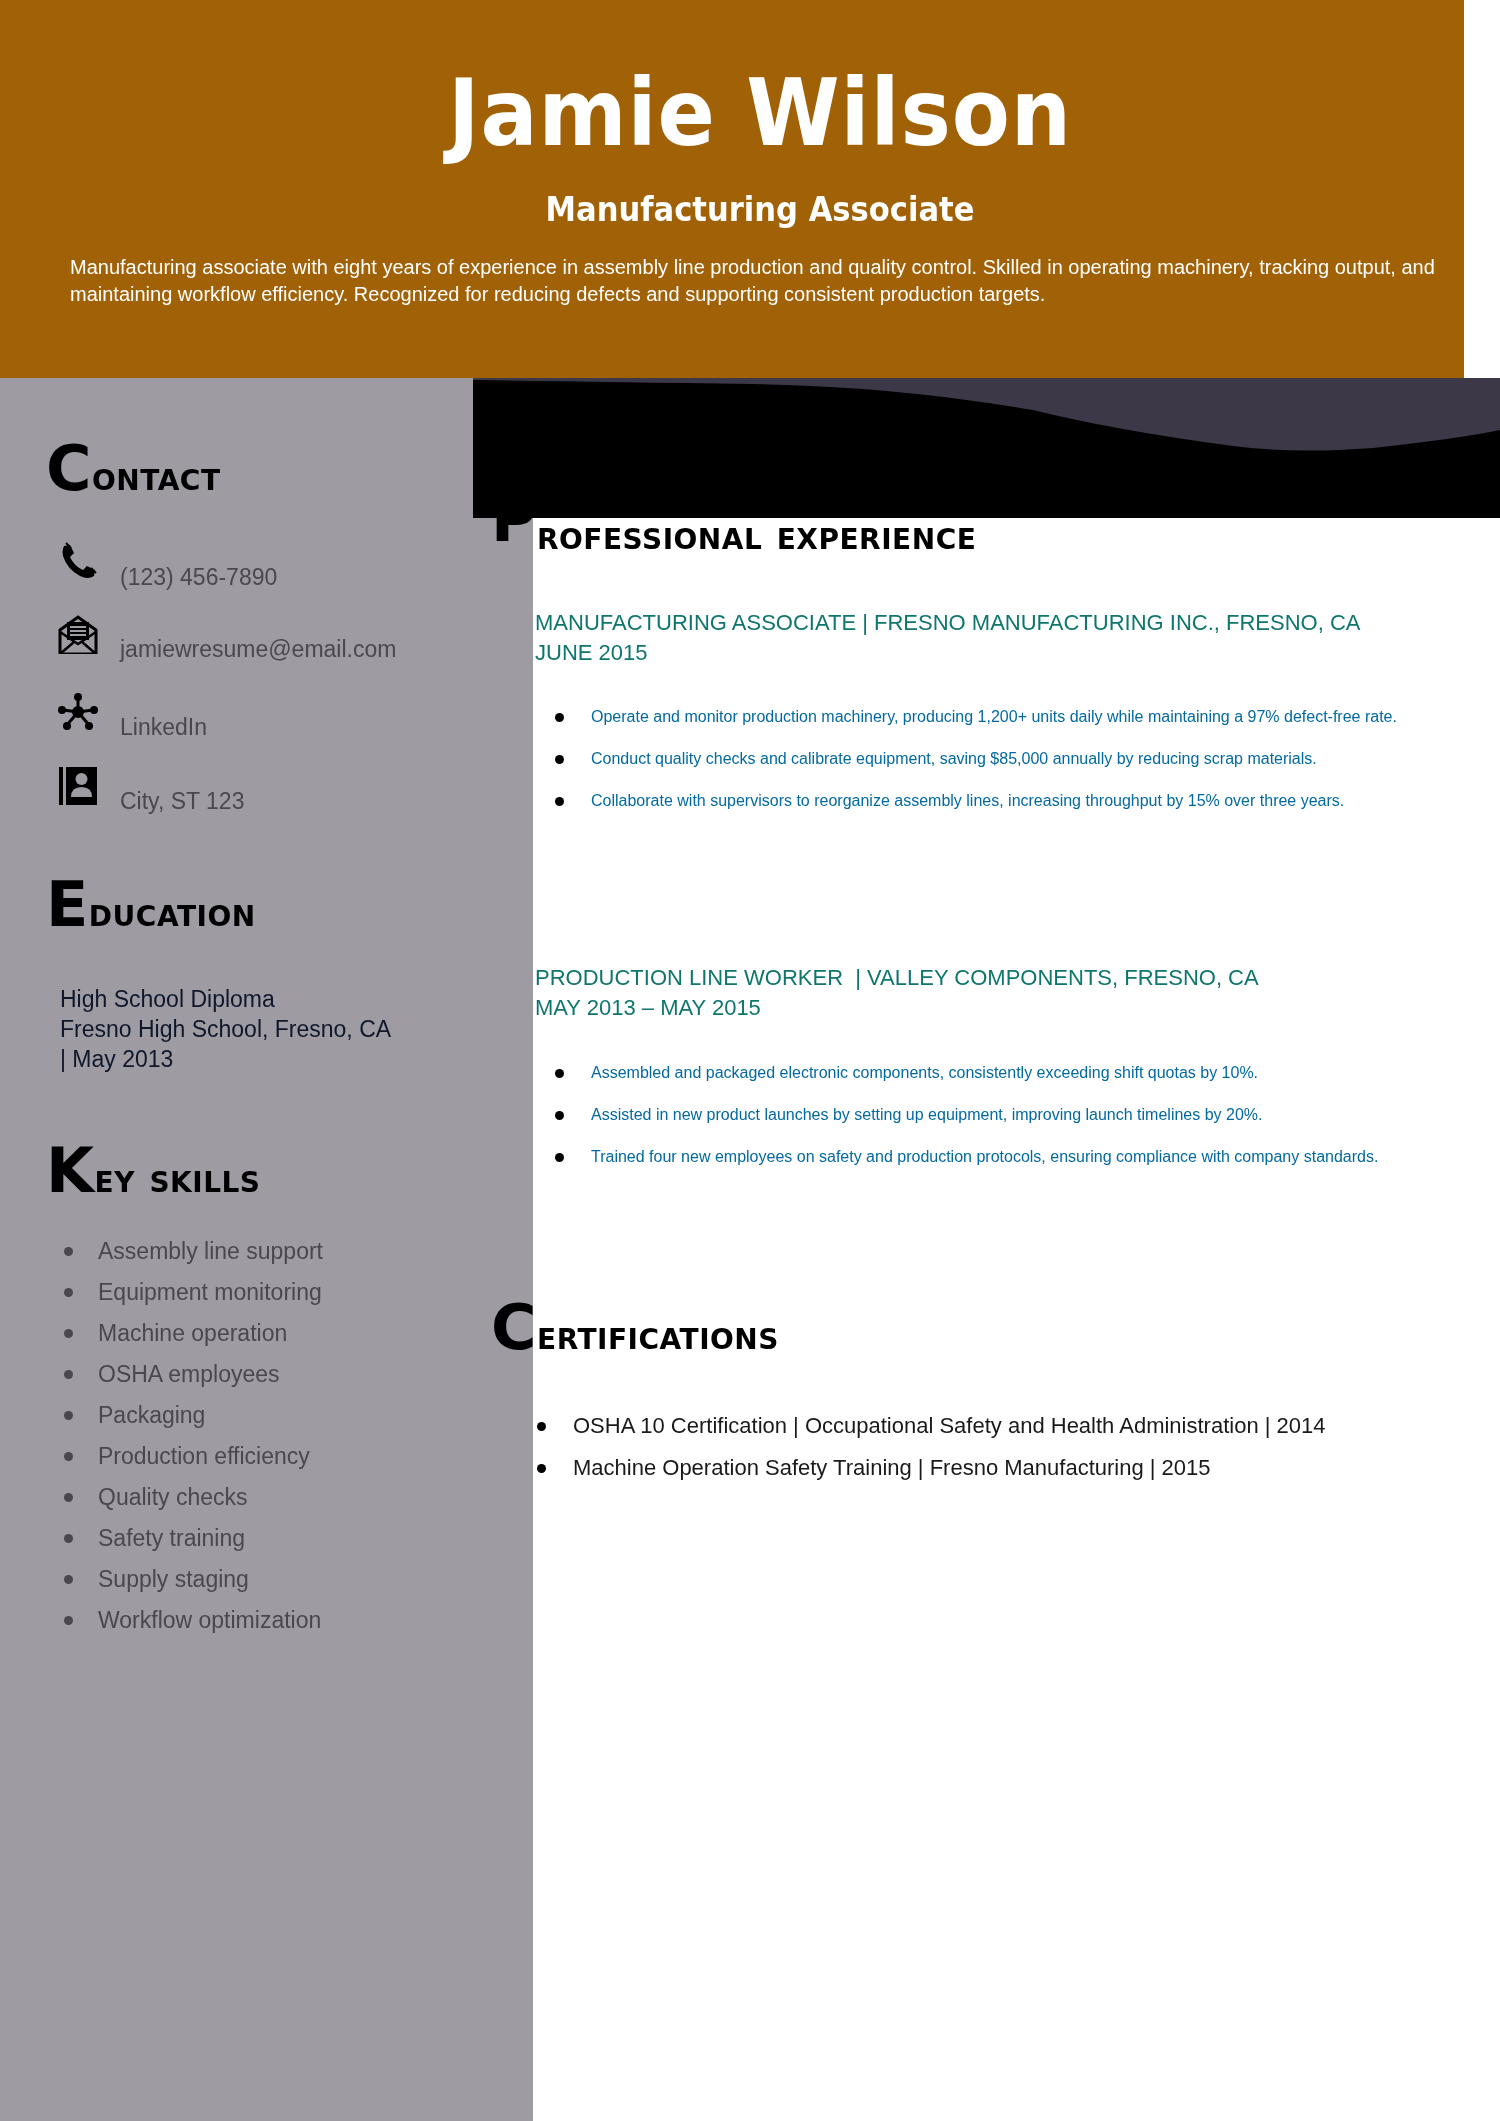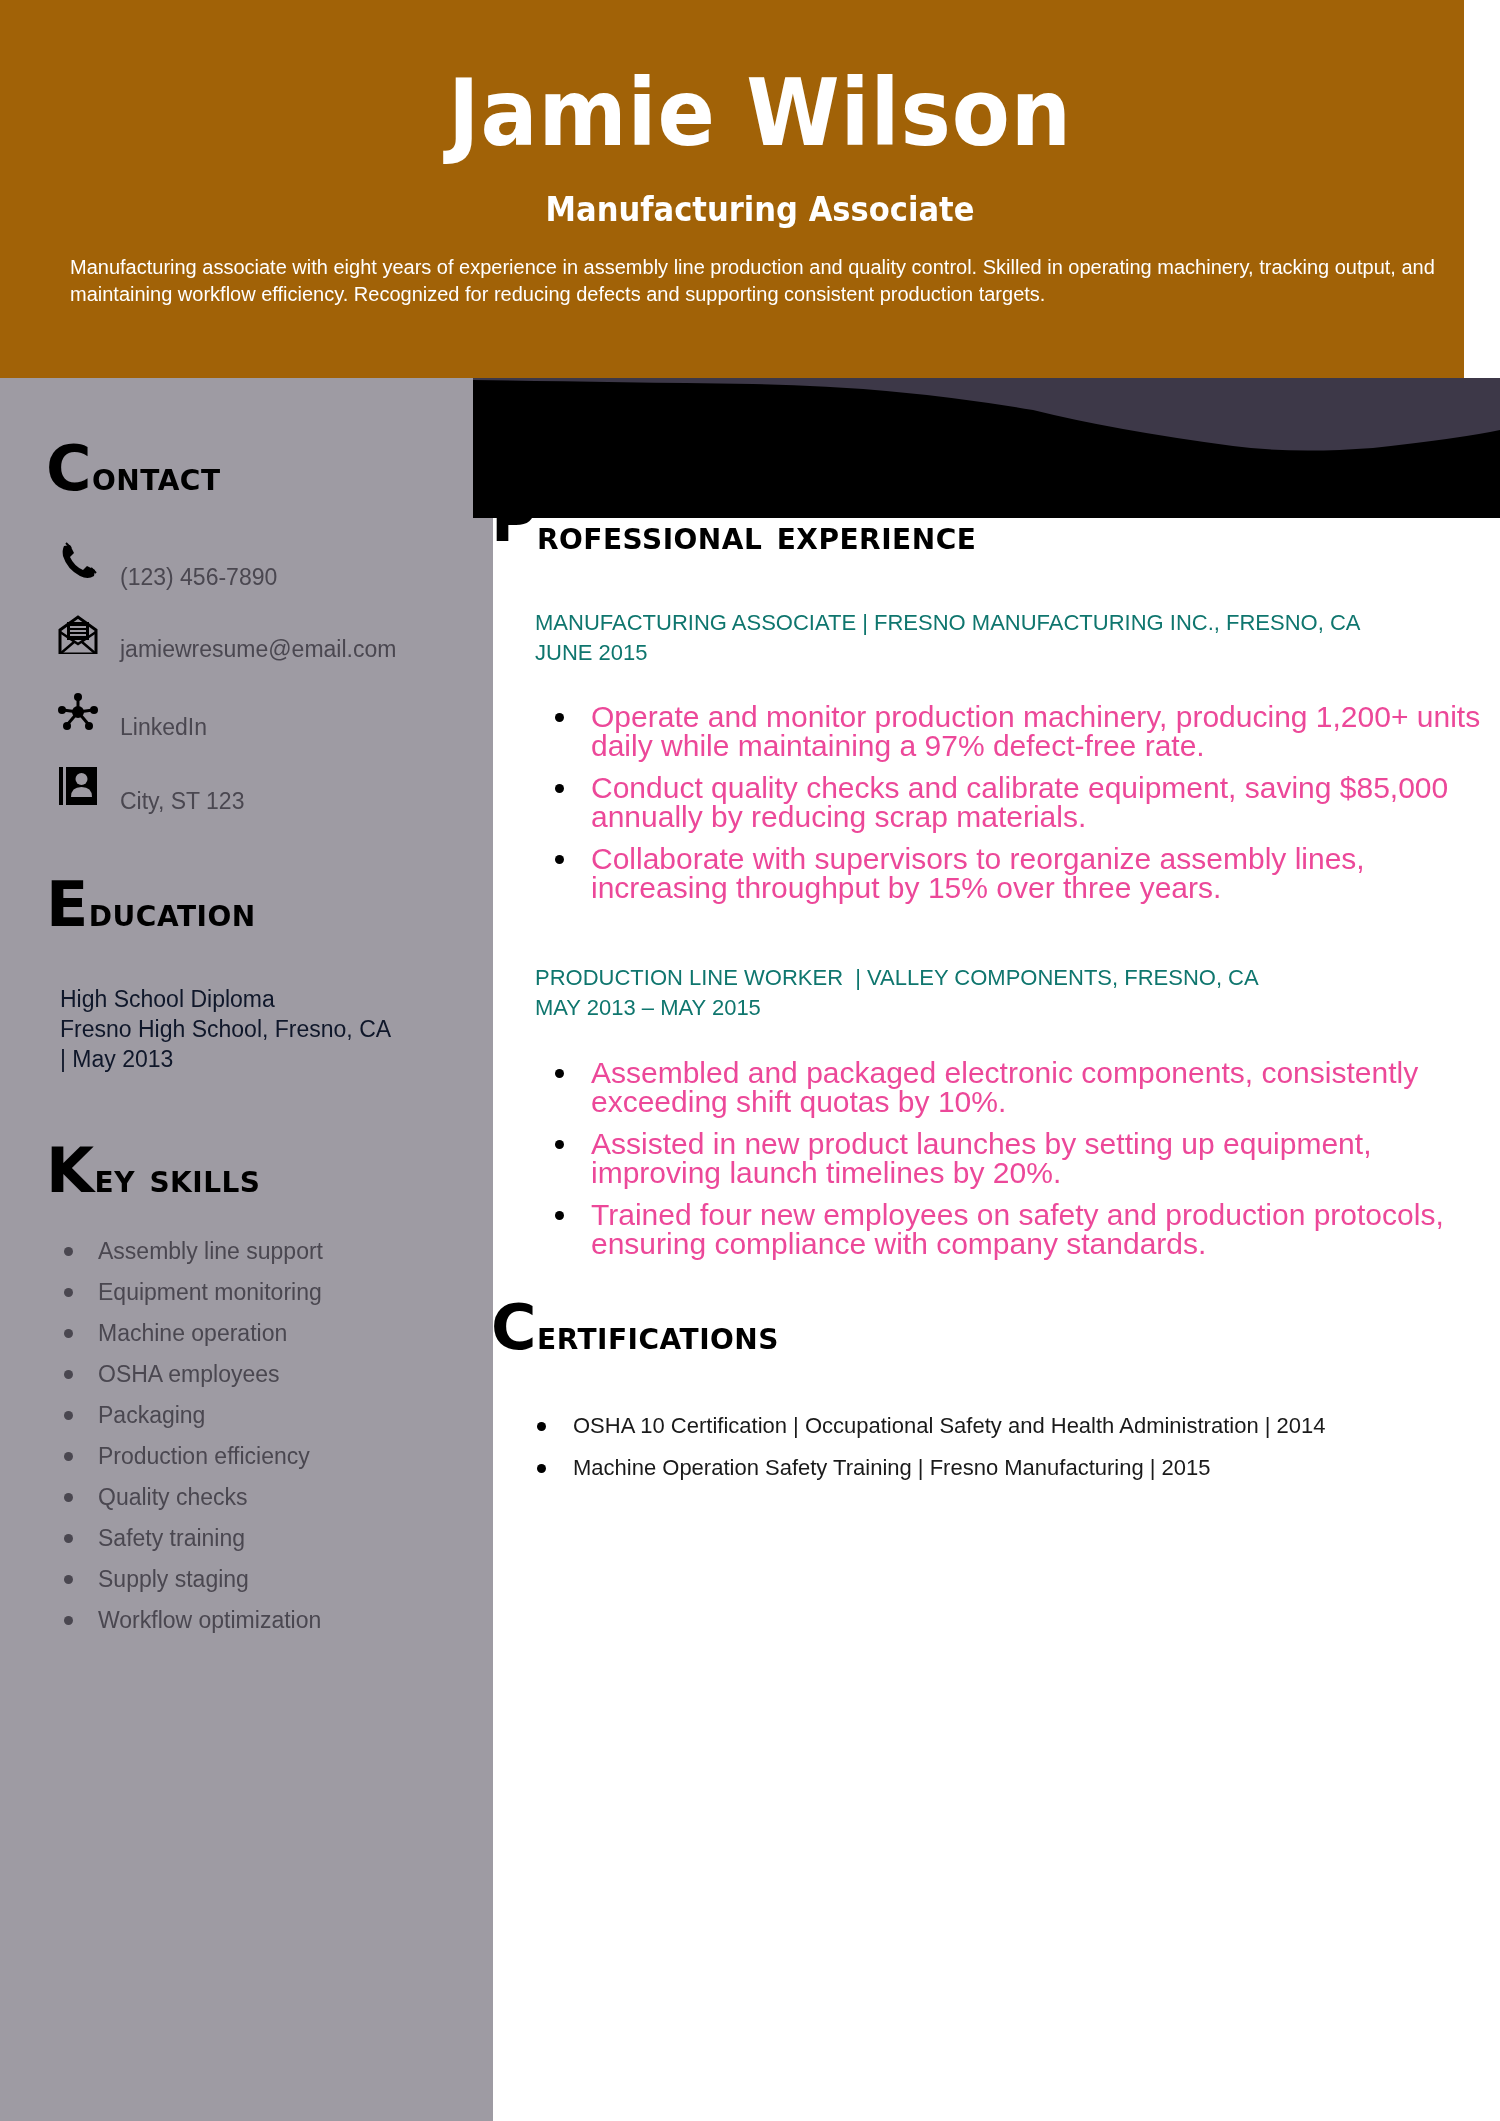--- a/index.html
+++ b/index.html
@@ -23,21 +23,21 @@
     font-size: 34px; line-height: 1;
     transform: scaleX(0.9); transform-origin: 760px 0;
   }
   .summary {
     position: absolute; left: 70px; top: 254px; width: 1400px;
     font-size: 20px; line-height: 27px; color: #ffffff;
   }
 
   
   .sidebar {
-    position: absolute; left: 0; top: 378px; width: 493px; height: 1743px;
+    position: absolute; left: 0; top: 378px; width: 533px; height: 1743px;
     background: #9e9ba3;
   }
   .sec-head {
     position: absolute; font-family: "DejaVu Sans", sans-serif; font-weight: bold;
     color: #000000; line-height: 1; white-space: nowrap;
     font-variant: small-caps; letter-spacing: 0.5px;
   }
   .sec-head .cap { font-size: 62px; }
   .sec-head .rest { font-size: 40px; text-transform: lowercase; font-variant: small-caps; }
 
@@ -67,22 +67,22 @@
   
   .main-wave { position: absolute; left: 473px; top: 378px; width: 1027px; height: 140px; }
   .main { position: absolute; left: 473px; top: 515px; width: 1027px; }
 
   .job-head {
     position: absolute; left: 62px; font-size: 22px; line-height: 30px; color: #0f766e;
     text-transform: uppercase; white-space: nowrap;
   }
   .bullets { position: absolute; left: 62px; width: 950px; list-style: none; }
   .bullets li {
-    position: relative; padding-left: 56px; font-size: 30px; line-height: 29px;
-    color: #ec4899; margin-bottom: 13px;
+    position: relative; padding-left: 56px; font-size: 16px; line-height: 29px;
+    color: #0369a1; margin-bottom: 13px;
   }
   .bullets li .dot {
     position: absolute; left: 20px; top: 11px; width: 9px; height: 9px;
     border-radius: 50%; background: #000;
   }
   .certs { position: absolute; left: 44px; width: 980px; list-style: none; }
   .certs li {
     position: relative; padding-left: 56px; font-size: 22px; line-height: 29px;
     color: #1a1a1a; height: 42px; white-space: nowrap;
   }

